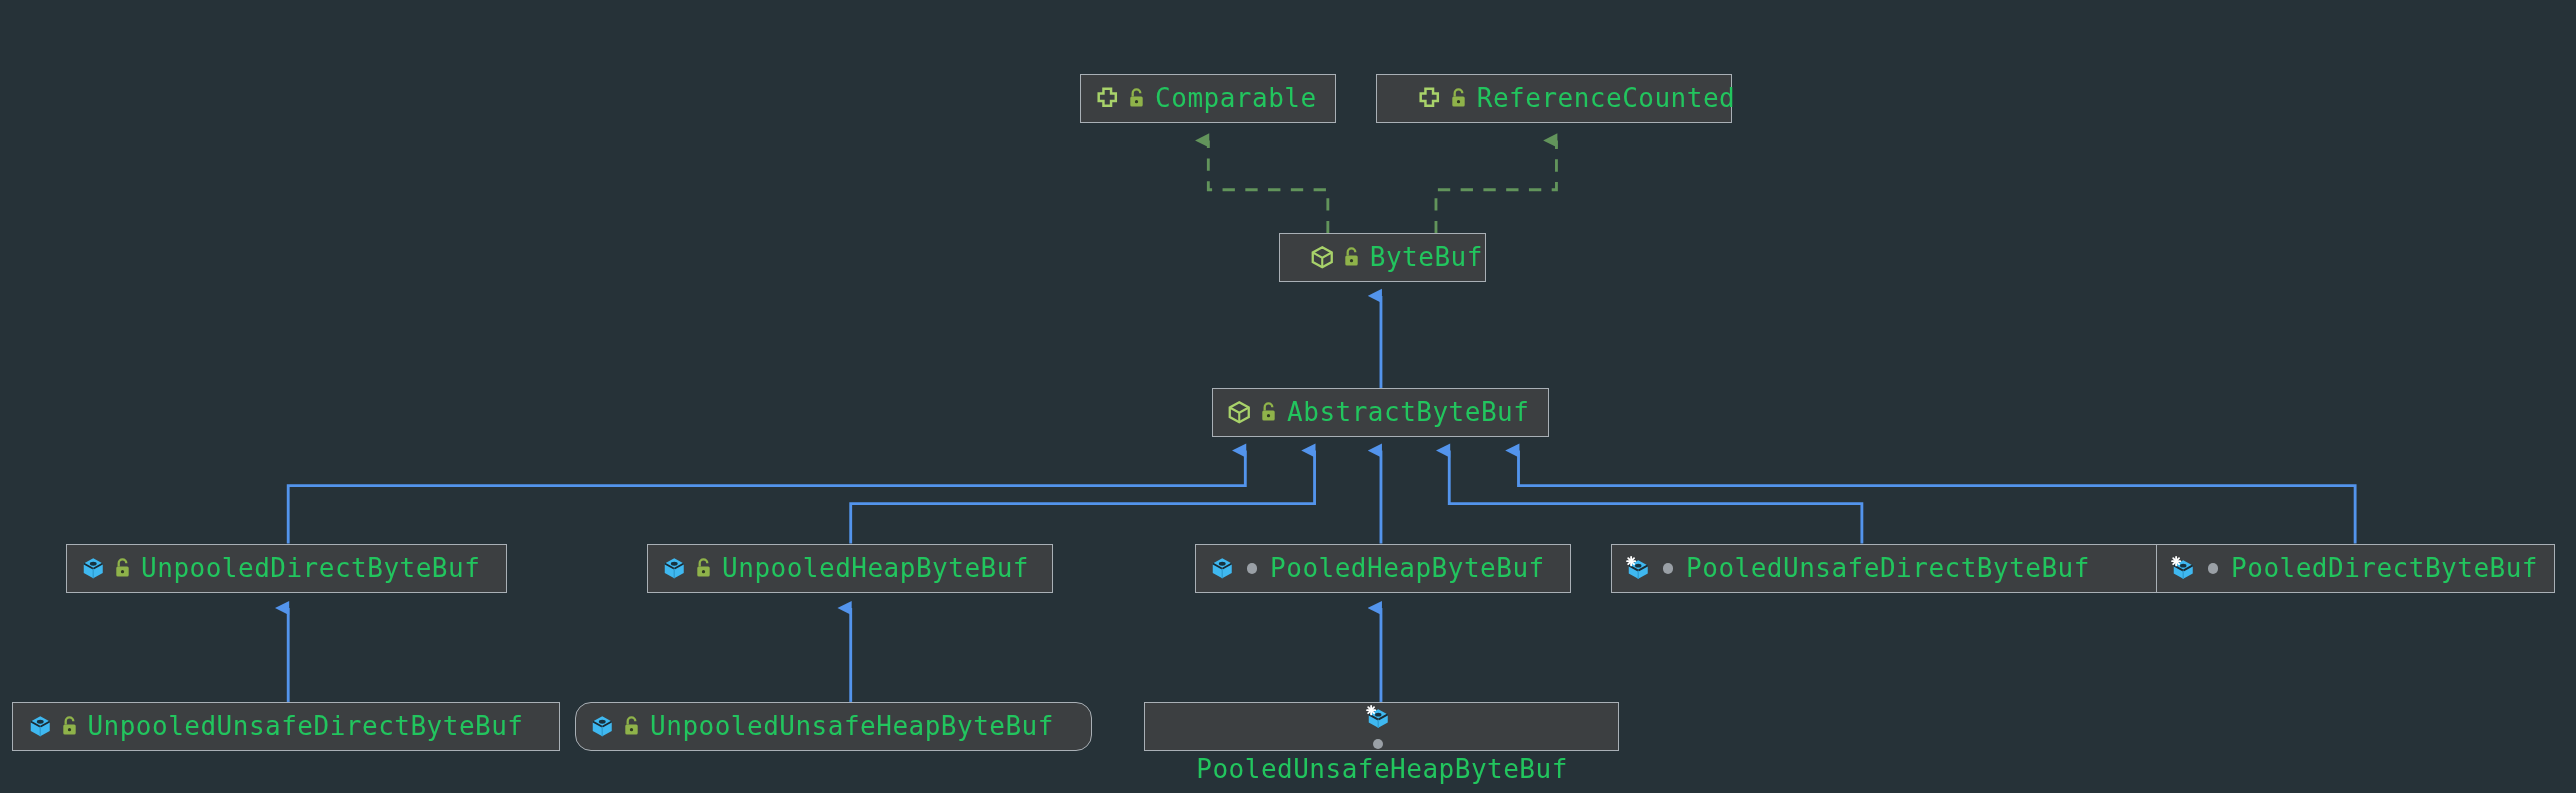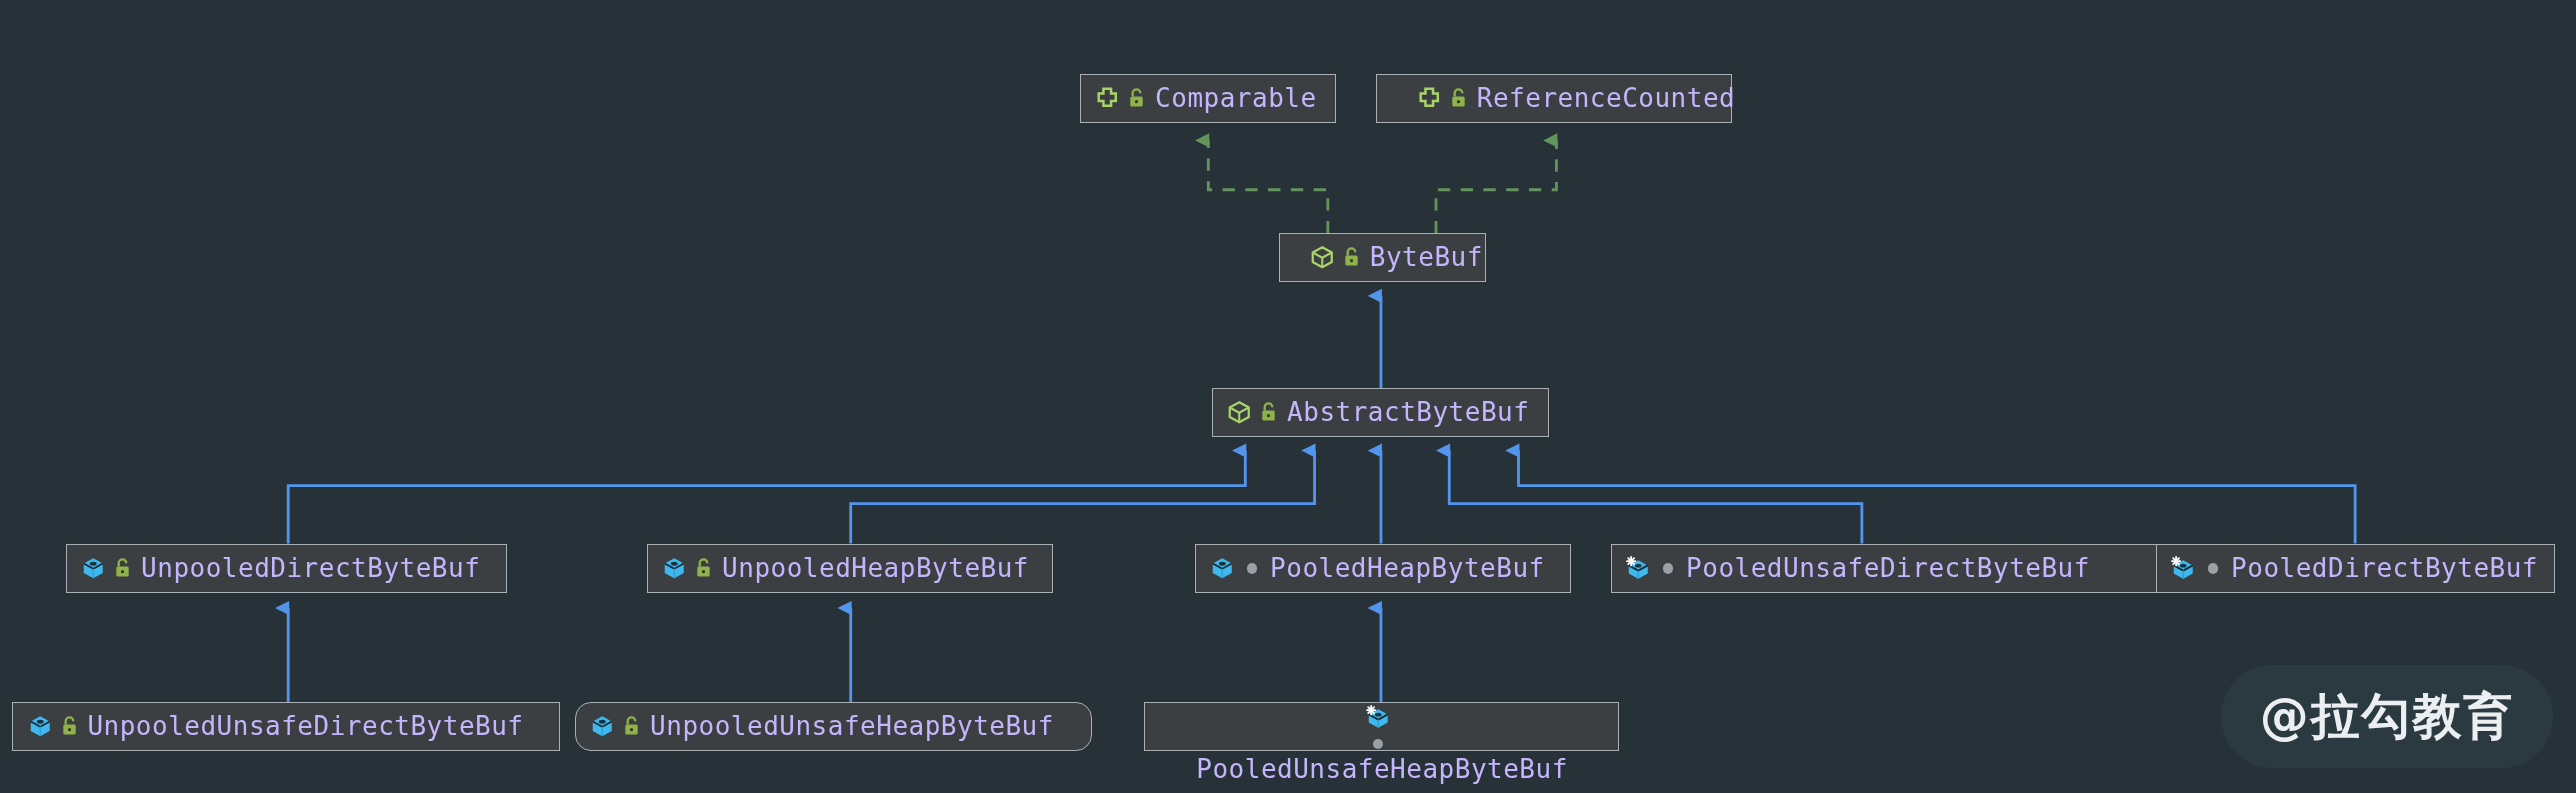--- a/index.html
+++ b/index.html
@@ -36,21 +36,21 @@
     border: 0.9px solid #a9b0b6;
     height: 49px;
     padding: 0 15px 0 12.3px;
     white-space: nowrap;
   }
 
   .uml-node .node-label {
     font-family: "DejaVu Sans Mono", "Liberation Mono", monospace;
     font-size: 26px;
     letter-spacing: 0.5px;
-    color: #c4b5fd;
+    color: #22c55e;
     line-height: 1;
     padding-left: 3.8px;
     position: relative;
     top: -0.9px;
   }
 
   
   .type-icon {
     flex: 0 0 auto;
     width: 28.5px;
@@ -361,18 +361,15 @@
           <path d="M10.6 4.4 L4.4 10.6"></path>
         </g>
       </svg>
     </span>
     <span class="vis-dot">
         <i></i>
       </span>
     <span class="node-label">PooledUnsafeHeapByteBuf</span>
   </div>
 
-  <div id="watermark">
-    <span class="wm-text">@拉勾教育</span>
-  </div>
 
 </div>
 
 
 </body></html>

